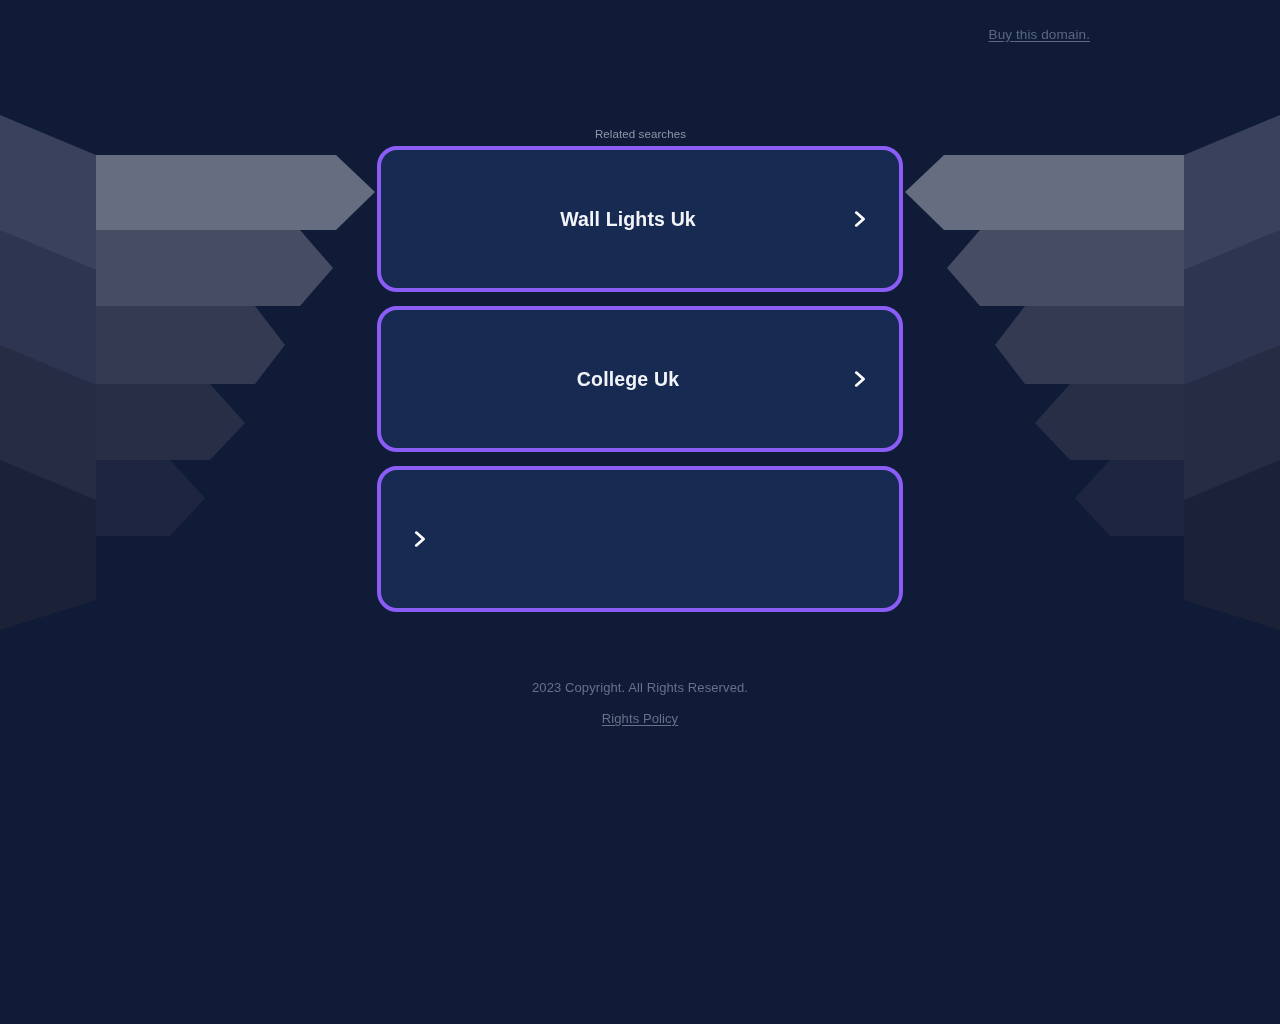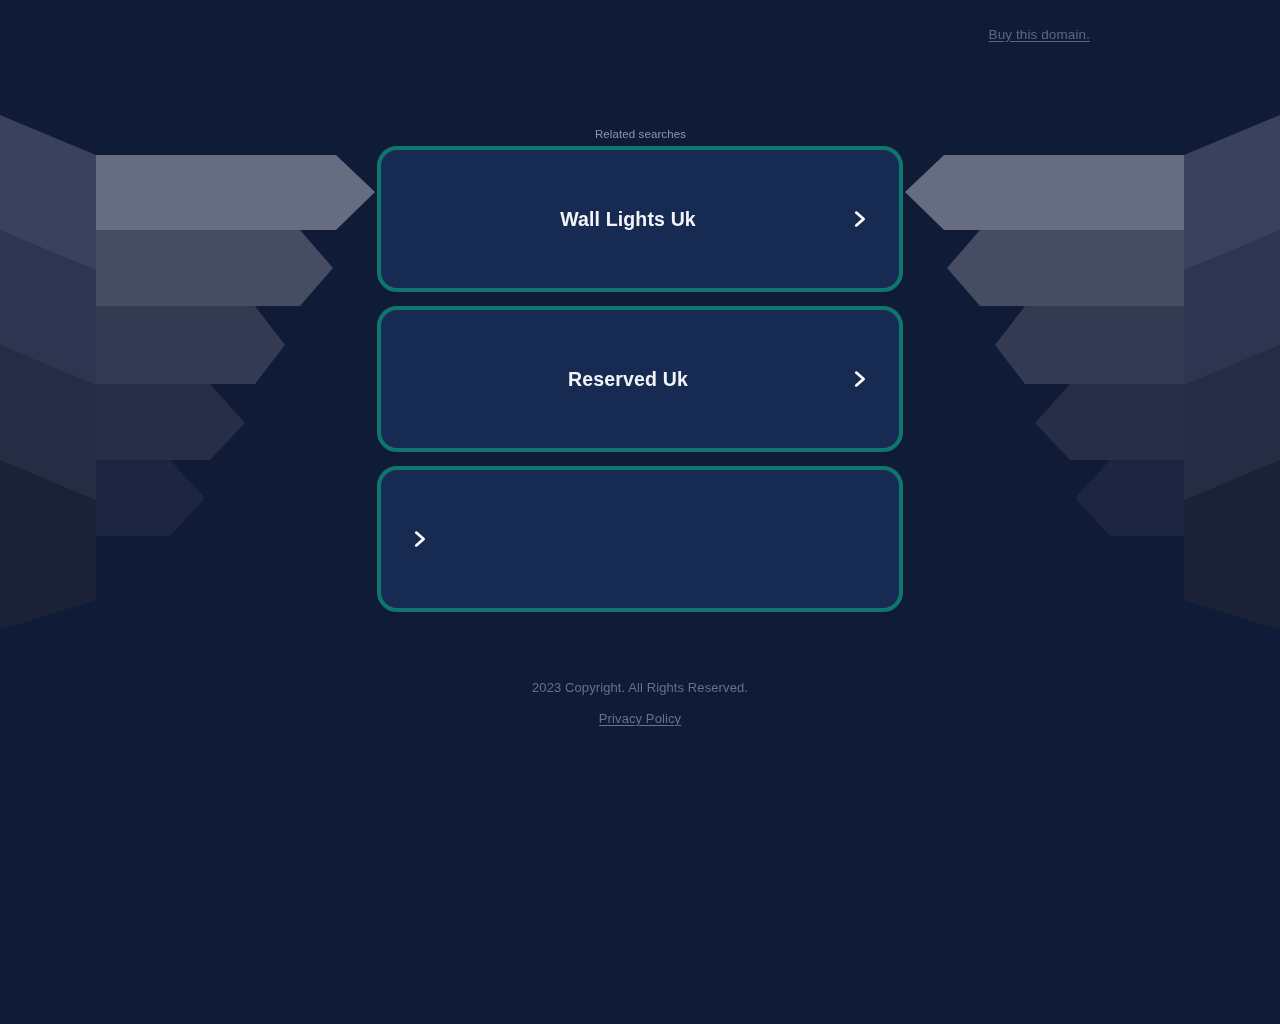--- a/index.html
+++ b/index.html
@@ -64,21 +64,21 @@
     color: #8e97a8;
     margin-left: 1px;
     margin-bottom: 6px;
     letter-spacing: 0.1px;
   }
 
   .card {
     position: relative;
     width: 526px;
     height: 146px;
-    border: 4px solid #0f766e;
+    border: 4px solid #8b5cf6;
     border-radius: 20px;
     background: #172a52;
     display: flex;
     align-items: center;
     padding: 0 22px 0 27px;
     cursor: pointer;
     margin-bottom: 14px;
   }
 
   .card-title {
@@ -168,30 +168,30 @@
   <div class="related-label">Related searches</div>
 
   <div class="card">
     <span class="card-title">Wall Lights Uk</span>
     <svg class="chev" viewBox="0 0 24 24" fill="none" stroke="#ffffff" stroke-width="3" stroke-linecap="round" stroke-linejoin="round">
       <polyline points="9,5 17,12 9,19"></polyline>
     </svg>
   </div>
 
   <div class="card">
-    <span class="card-title">Reserved Uk</span>
+    <span class="card-title">College Uk</span>
     <svg class="chev" viewBox="0 0 24 24" fill="none" stroke="#ffffff" stroke-width="3" stroke-linecap="round" stroke-linejoin="round">
       <polyline points="9,5 17,12 9,19"></polyline>
     </svg>
   </div>
 
   <div class="card">
     <svg class="chev" viewBox="0 0 24 24" fill="none" stroke="#ffffff" stroke-width="3" stroke-linecap="round" stroke-linejoin="round">
       <polyline points="9,5 17,12 9,19"></polyline>
     </svg>
   </div>
 
 </div>
 
 <div class="footer">
   <div class="copyright">2023 Copyright. All Rights Reserved.</div>
-  <a class="privacy">Privacy Policy</a>
+  <a class="privacy">Rights Policy</a>
 </div>
 
 </body></html>

